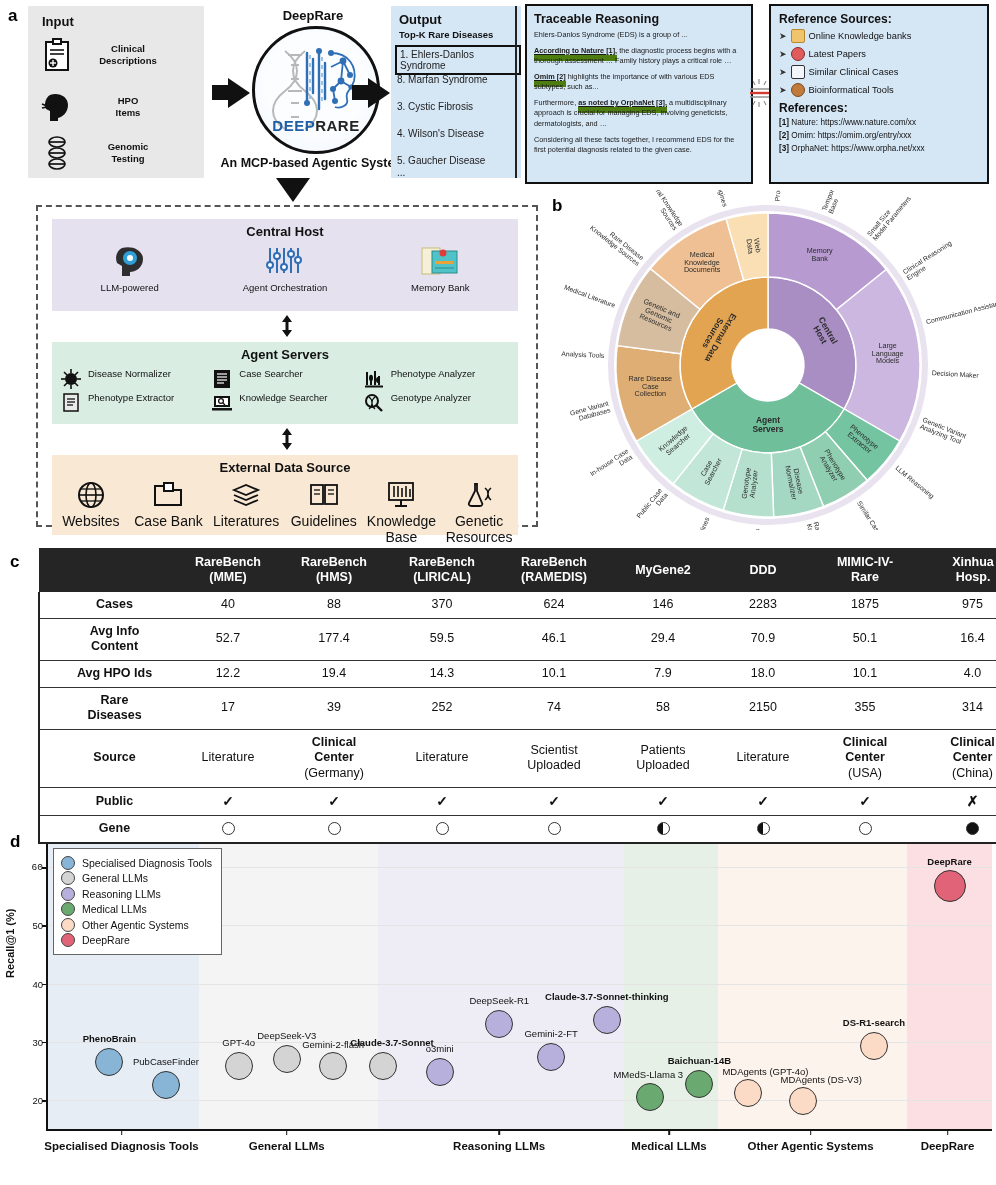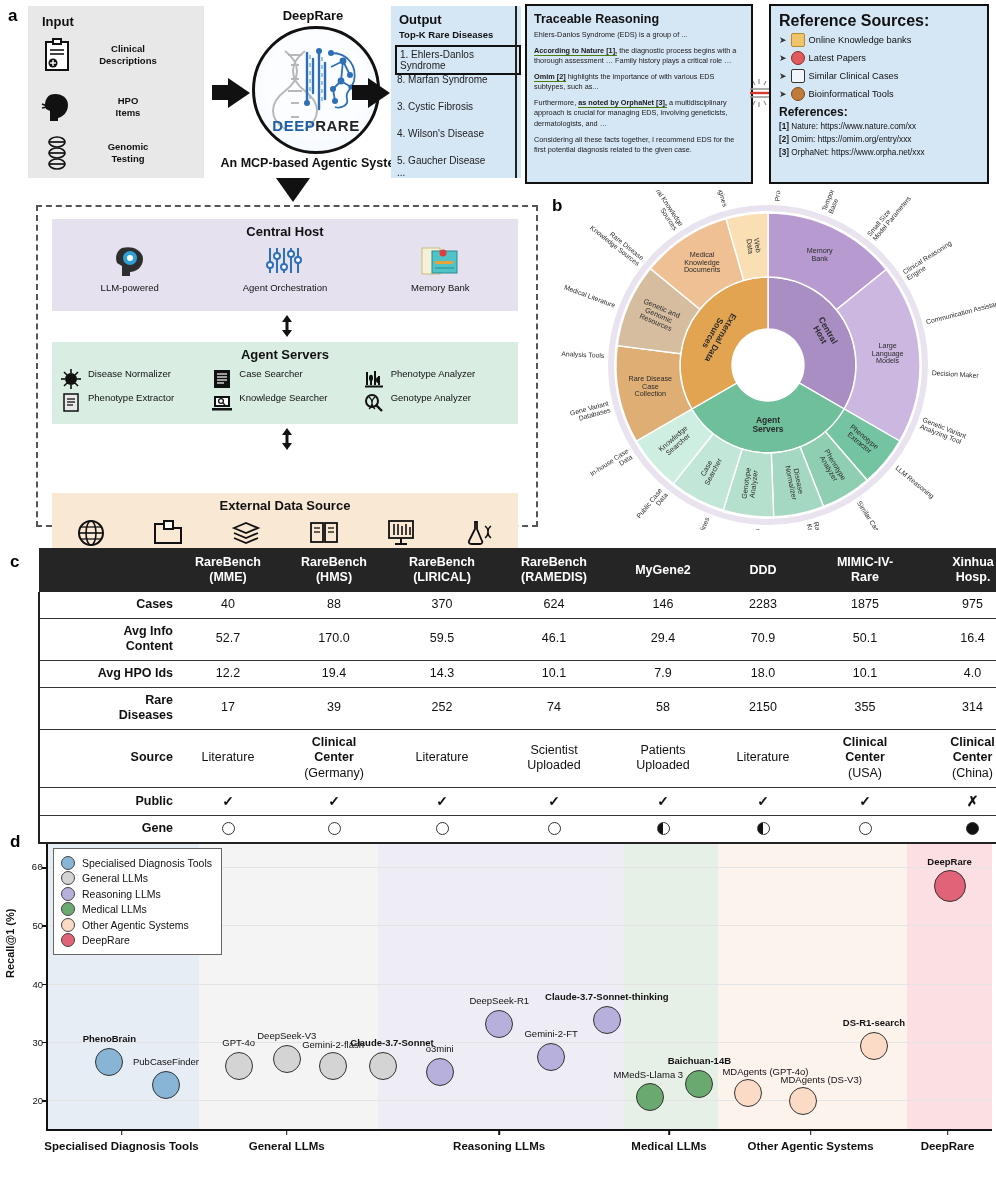--- a/index.html
+++ b/index.html
@@ -26,40 +26,40 @@
 
   .output-box{position:absolute;left:391px;top:6px;width:130px;height:172px;background:#d5e6f5;}
   .output-title{position:absolute;left:8px;top:6px;font-size:13px;font-weight:bold;}
   .output-sub{position:absolute;left:8px;top:23px;font-size:9.5px;font-weight:bold;}
   .out-item{position:absolute;left:6px;font-size:10px;color:#222;}
   .out-item.hl{border:2px solid #111;padding:2px 3px;left:4px;background:#d5e6f5;}
 
   .reason-box{position:absolute;left:525px;top:4px;width:224px;height:176px;background:#d5e6f5;border:2.5px solid #111;}
   .reason-title{font-size:12.5px;font-weight:bold;margin:6px 0 4px 7px;}
   .reason-p{font-size:7.3px;line-height:1.45;margin:0 7px 5px 7px;color:#1a1a1a;}
-  .reason-p b{font-weight:bold;border-bottom:1px solid #4d7c0f;}
+  .reason-p b{font-weight:bold;border-bottom:6px solid #4d7c0f;text-decoration:underline;}
 
   .ref-box{position:absolute;left:769px;top:4px;width:216px;height:176px;background:#d5e6f5;border:2.5px solid #111;}
-  .ref-title{font-size:16px;font-weight:bold;margin:6px 0 3px 8px;}
+  .ref-title{font-size:12px;font-weight:bold;margin:6px 0 3px 8px;}
   .ref-li{font-size:9.3px;margin:0 0 4px 8px;display:flex;align-items:center;gap:4px;}
   .ref-bul{font-size:9px;color:#333;}
   .mini-ico{width:12px;height:12px;border-radius:2px;display:inline-block;flex:0 0 auto;}
   .ref-head2{font-size:12px;font-weight:bold;margin:4px 0 3px 8px;}
   .ref-cit{font-size:8.2px;margin:0 0 4px 8px;}
   .ref-cit b{font-weight:bold;}
 
   .plug{position:absolute;left:750px;top:78px;width:20px;height:30px;}
 
   
   #arch{position:absolute;left:36px;top:205px;width:498px;height:318px;border:2px dashed #555;}
   .layer{position:absolute;left:14px;width:466px;}
   .layer-title{text-align:center;font-size:13px;font-weight:bold;padding-top:5px;}
   .lay-host{top:12px;height:92px;background:#e6e1ef;}
   .lay-agent{top:135px;height:82px;background:#d9ede2;}
-  .lay-ext{top:248px;height:80px;background:#f9e8d4;margin-top:38px;}
+  .lay-ext{top:248px;height:80px;background:#f9e8d4;}
   .host-items{display:flex;justify-content:space-around;margin-top:4px;}
   .host-it{width:108px;text-align:center;}
   .host-ic{height:36px;display:flex;align-items:center;justify-content:center;}
   .host-lb{font-size:9.5px;margin-top:3px;}
   .agent-grid{display:grid;grid-template-columns:1fr 1fr 1fr;gap:2px 4px;margin:6px 8px 0 8px;}
   .agent-it{display:flex;align-items:flex-start;gap:6px;font-size:9.5px;}
   .agent-ic{width:22px;height:22px;display:flex;align-items:center;justify-content:center;flex:0 0 auto;}
   .ext-items{display:flex;justify-content:space-around;margin-top:4px;}
   .ext-it{width:74px;text-align:center;}
   .ext-ic{height:32px;display:flex;align-items:center;justify-content:center;}
@@ -67,21 +67,21 @@
   .vert-arrow{position:absolute;left:50%;margin-left:-6px;width:12px;height:22px;}
 
   
   #panel-b{position:absolute;left:546px;top:190px;width:450px;height:340px;}
 
   
   #panel-c{position:absolute;left:38px;top:548px;width:952px;height:272px;}
   table.tbl{border-collapse:collapse;width:952px;table-layout:fixed;}
   table.tbl th{background:#252525;color:#fff;font-size:12.5px;font-weight:bold;padding:7px 2px;text-align:center;line-height:1.2;}
   table.tbl td{font-size:12.5px;text-align:center;padding:5px 2px;border-bottom:1.4px solid #333;line-height:1.25;}
-  table.tbl td.rowhead{text-align:right;font-weight:bold;padding-left:16px;}
+  table.tbl td.rowhead{text-align:center;font-weight:bold;padding-left:16px;}
   table.tbl tr td:first-child{border-left:2.5px solid #222;}
   table.tbl tr td:last-child{border-right:2.5px solid #222;}
   table.tbl tr:last-child td{border-bottom:2.5px solid #222;}
   .src-b{font-weight:bold;}
   .circ{display:inline-block;width:11px;height:11px;border-radius:50%;border:1.4px solid #333;vertical-align:middle;}
   .circ.full{background:#111;}
   .circ.half{background:linear-gradient(90deg,#111 50%,#fff 50%);}
   .mark{font-size:14px;font-weight:bold;}
 
   
@@ -586,21 +586,21 @@
           <td>370</td>
           <td>624</td>
           <td>146</td>
           <td>2283</td>
           <td>1875</td>
           <td>975</td>
         </tr>
         <tr>
           <td class="rowhead">Avg Info<br>Content</td>
           <td>52.7</td>
-          <td>170.0</td>
+          <td>177.4</td>
           <td>59.5</td>
           <td>46.1</td>
           <td>29.4</td>
           <td>70.9</td>
           <td>50.1</td>
           <td>16.4</td>
         </tr>
         <tr>
           <td class="rowhead">Avg HPO Ids</td>
           <td>12.2</td>

